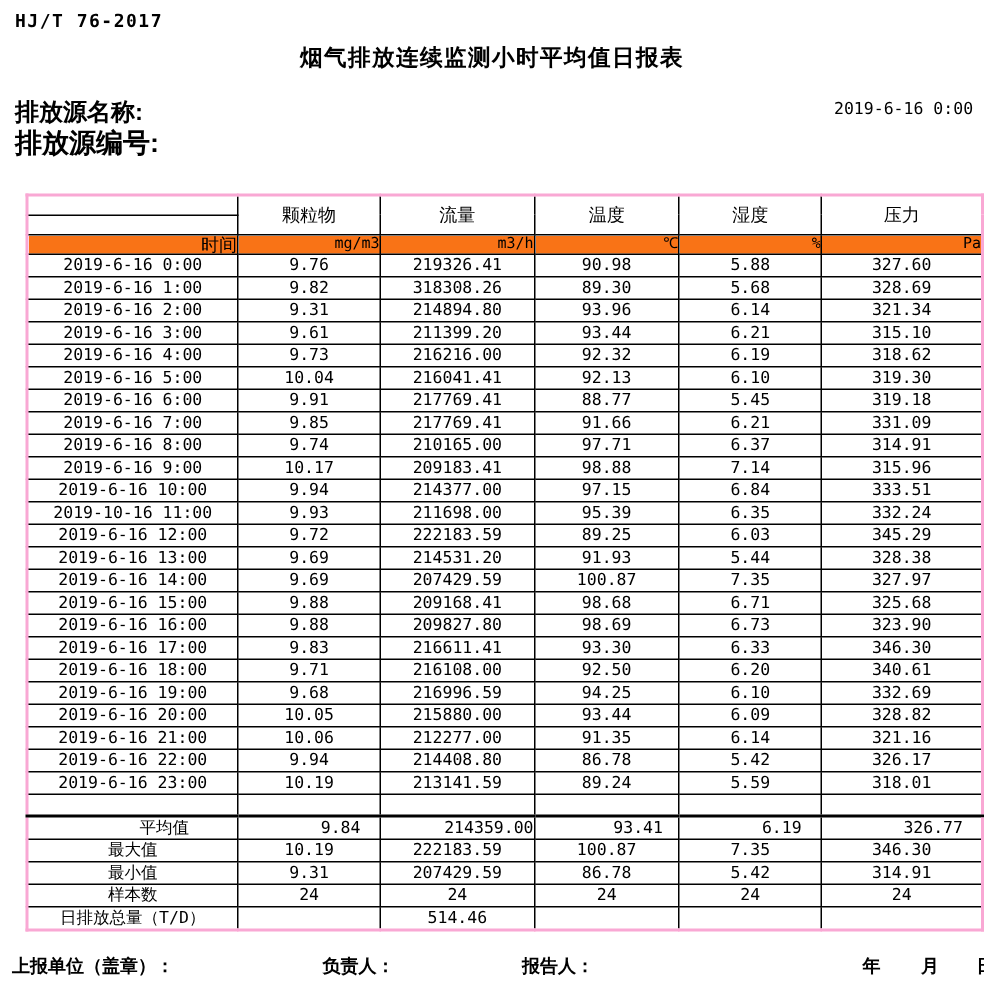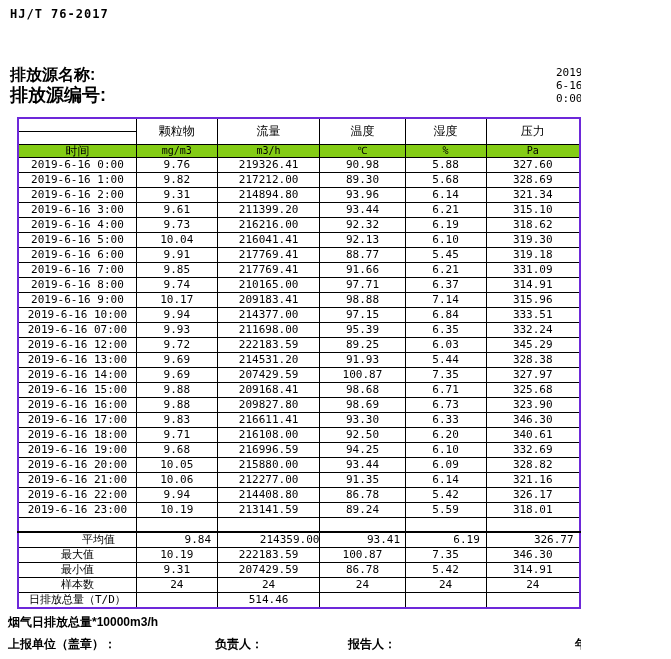--- a/index.html
+++ b/index.html
@@ -1,59 +1,59 @@
 <!DOCTYPE html>
 <html><head>
 <meta charset="utf-8">
 <style>
   * { margin:0; padding:0; box-sizing:border-box; }
   html,body { background:#fff; }
   .page {
-    position:relative; width:581px; height:659px; background:#ffffff;
+    position:relative; width:656px; height:659px; background:#ffffff;
     color:#000; font-family:"Liberation Sans", sans-serif; overflow:hidden;
   }
   .std-code {
     position:absolute; left:10px; top:7px;
     font-family:"DejaVu Sans Mono", monospace; font-size:12px; font-weight:bold;
     letter-spacing:1px;
   }
   .title {
     position:absolute; left:0; right:0; top:29px; text-align:center;
     font-size:15px; font-weight:bold; letter-spacing:1px;
   }
   .src-name { position:absolute; left:10px; top:65px; font-size:16px; font-weight:bold; }
   .src-id   { position:absolute; left:10px; top:83px; font-size:18px; font-weight:bold; }
   .report-datetime {
     position:absolute; left:556px; top:66px;
     font-family:"DejaVu Sans Mono", monospace; font-size:11px;
   }
 
   table.report {
-    position:absolute; left:17px; top:117px;
+    position:absolute; left:17px; top:129px;
     border-collapse:collapse; table-layout:fixed;
-    border:2px solid #6d28d9;
+    border:2px solid #f9a8d4;
   }
   table.report td, table.report th {
     border:1px solid #000; padding:0; text-align:center; vertical-align:middle;
     height:15px; line-height:14px; overflow:hidden; white-space:nowrap;
     font-family:"DejaVu Sans Mono", monospace; font-size:11px; font-weight:normal;
   }
   col.c-time { width:143px; }
   col.c-pm   { width:97px;  }
   col.c-flow { width:95px;  }
   col.c-temp { width:98px;  }
   col.c-hum  { width:97px;  }
   col.c-pres { width:109px; }
 
   tr.hrow1 td, tr.hrow1 th, tr.hrow2 td { height:13px; line-height:13px; }
   tr.hrow1 th {
     font-family:"Liberation Sans", sans-serif; font-size:12px; font-weight:normal;
   }
   tr.unit-row td {
-    background:#84cc16; height:13px; line-height:12px; font-size:10px;
+    background:#f97316; height:13px; line-height:12px; font-size:10px;text-align:right;
   }
   tr.unit-row td.time-head {
     font-family:"Liberation Sans", sans-serif; font-size:12px;
   }
   td.cjk-cell { font-family:"Liberation Sans", sans-serif; font-size:12px; }
   tr.sep-top td { border-top:2px solid #000;padding-left:42px; }
 
   .note {
     position:absolute; left:8px; top:614px; font-size:12px; font-weight:bold;
   }
@@ -65,20 +65,21 @@
   .sig-year     { left:575px; }
   .sig-month    { left:614px; }
   .sig-day      { left:651px; }
 </style>
 </head>
 <body>
 
 <div class="page">
 
   <div class="std-code">HJ/T  76-2017</div>
+  <div class="title">烟气排放连续监测小时平均值日报表</div>
 
   <div class="src-name">排放源名称:</div>
   <div class="report-datetime">2019-6-16 0:00</div>
   <div class="src-id">排放源编号:</div>
 
   <table class="report">
     <colgroup>
       <col class="c-time">
         <col class="c-pm">
         <col class="c-flow">
@@ -112,21 +113,21 @@
           <td>2019-6-16 0:00</td>
           <td>9.76</td>
           <td>219326.41</td>
           <td>90.98</td>
           <td>5.88</td>
           <td>327.60</td>
         </tr>
         <tr>
           <td>2019-6-16 1:00</td>
           <td>9.82</td>
-          <td>217212.00</td>
+          <td>318308.26</td>
           <td>89.30</td>
           <td>5.68</td>
           <td>328.69</td>
         </tr>
         <tr>
           <td>2019-6-16 2:00</td>
           <td>9.31</td>
           <td>214894.80</td>
           <td>93.96</td>
           <td>6.14</td>
@@ -190,21 +191,21 @@
         </tr>
         <tr>
           <td>2019-6-16 10:00</td>
           <td>9.94</td>
           <td>214377.00</td>
           <td>97.15</td>
           <td>6.84</td>
           <td>333.51</td>
         </tr>
         <tr>
-          <td>2019-6-16 07:00</td>
+          <td>2019-10-16 11:00</td>
           <td>9.93</td>
           <td>211698.00</td>
           <td>95.39</td>
           <td>6.35</td>
           <td>332.24</td>
         </tr>
         <tr>
           <td>2019-6-16 12:00</td>
           <td>9.72</td>
           <td>222183.59</td>
@@ -344,21 +345,20 @@
           <td class="cjk-cell">日排放总量（T/D）</td>
           <td></td>
           <td>514.46</td>
           <td></td>
           <td></td>
           <td></td>
         </tr>
       </tbody>
   </table>
 
-  <div class="note">烟气日排放总量*10000m3/h</div>
 
   <div class="sig-row">
     <span class="sig-unit">上报单位（盖章）：</span>
     <span class="sig-resp">负责人：</span>
     <span class="sig-reporter">报告人：</span>
     <span class="sig-date">报告日期：</span>
     <span class="sig-year">年</span>
     <span class="sig-month">月</span>
     <span class="sig-day">日</span>
   </div>

